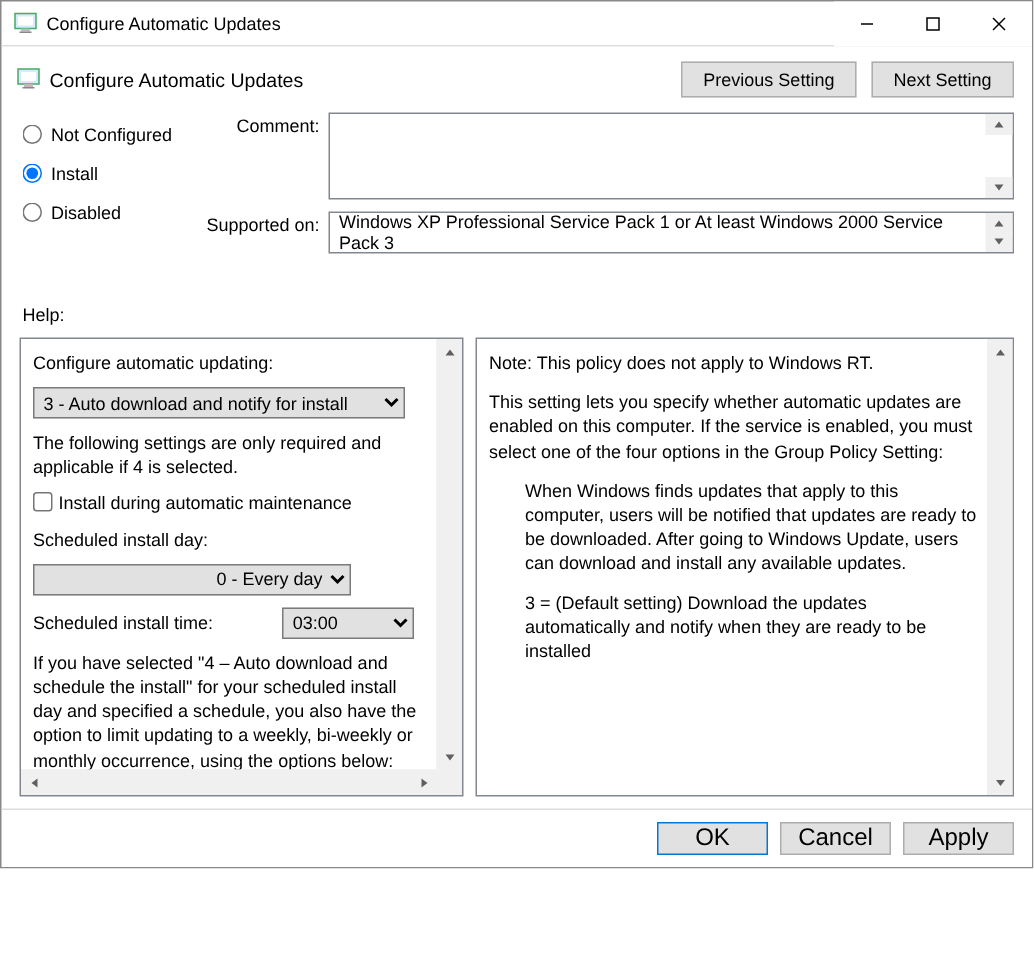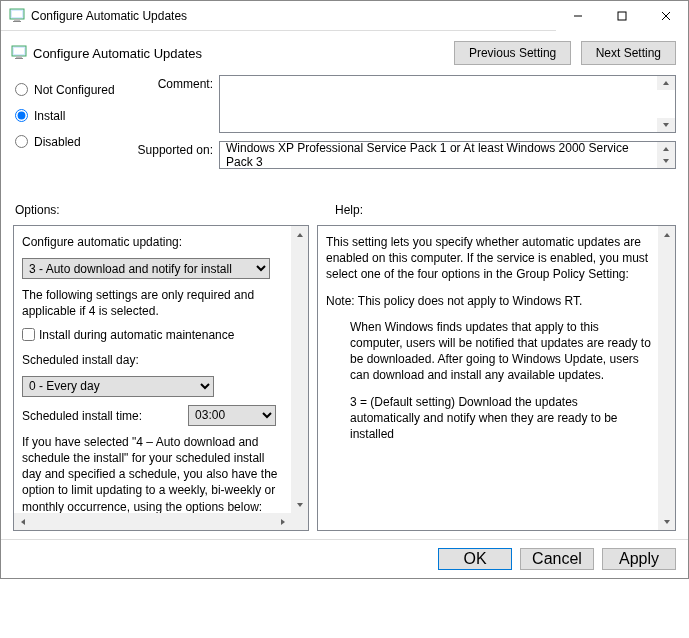--- a/index.html
+++ b/index.html
@@ -32,21 +32,21 @@
 .options-pane { width:296px; }
 .help-pane { flex:1; }
 .pane .vscroll { position:absolute; top:0; right:0; bottom:17px; width:17px; background:#f0f0f0; display:flex; flex-direction:column; }
 .pane .hscroll { position:absolute; left:0; right:17px; bottom:0; height:17px; background:#f0f0f0; display:flex; }
 .sc-btn { width:17px; height:17px; background:#f0f0f0; display:flex; align-items:center; justify-content:center; }
 .sc-track { flex:1; background:#f0f0f0; }
 .corner { position:absolute; right:0; bottom:0; width:17px; height:17px; background:#f0f0f0; }
 .opt-line { margin-bottom:8px; line-height:1.35; }
 select { border:1px solid #7a7a7a; background:#e1e1e1; height:21px; font-size:12px; padding:0 2px; }
 .wide { width:248px; }
-.medium { width:192px; }
+.medium { width:212px;text-align:right; }
 .short { width:88px;margin-left:36px; }
 input[type=checkbox] { vertical-align:middle; margin-right:4px; }
 .chk-row { display:flex; align-items:center; margin:4px 0 10px 0; cursor:pointer; }
 .help-pane p { margin-bottom:10px; line-height:1.35; }
 .indent { padding-left:24px; }
 .button-bar { display:flex; justify-content:flex-end; padding:8px 12px; border-top:1px solid #ddd; }
 .button-bar button { width:74px; height:22px; margin-left:8px; background:#e1e1e1; border:1px solid #adadad; cursor:pointer; font-size:16px; }
 .button-bar button.primary { border-color:#0078d7; }
 svg { display:block; }
 .gpo-icon { width:16px; height:16px; }
@@ -148,21 +148,20 @@
               <svg width="8" height="6">
                 <polygon points="1,1 7,1 4,5" fill="#606060"></polygon>
               </svg>
             </div>
         </div>
       </div>
     </div>
   </div>
 
   <div class="section-labels">
-    <div class="ol">Options:</div>
     <div>Help:</div>
   </div>
 
   <div class="panes">
     <div class="pane options-pane">
       <div class="opt-line">Configure automatic updating:</div>
       <div class="opt-line">
         <select class="wide">
           <option>3 - Auto download and notify for install</option>
         </select>
@@ -209,22 +208,22 @@
         <div class="sc-btn">
             <svg width="6" height="8">
               <polygon points="1,1 5,4 1,7" fill="#606060"></polygon>
             </svg>
           </div>
       </div>
       <div class="corner"></div>
     </div>
 
     <div class="pane help-pane">
+      <p>Note: This policy does not apply to Windows RT.</p>
       <p>This setting lets you specify whether automatic updates are enabled on this computer. If the service is enabled, you must select one of the four options in the Group Policy Setting:</p>
-      <p>Note: This policy does not apply to Windows RT.</p>
       <p class="indent">When Windows finds updates that apply to this computer, users will be notified that updates are ready to be downloaded. After going to Windows Update, users can download and install any available updates.</p>
       <p class="indent">3 = (Default setting) Download the updates automatically and notify when they are ready to be installed</p>
 
       <div class="vscroll" style="bottom:0">
         <div class="sc-btn">
             <svg width="8" height="6">
               <polygon points="4,1 7,5 1,5" fill="#606060"></polygon>
             </svg>
           </div>
         <div class="sc-track"></div>

